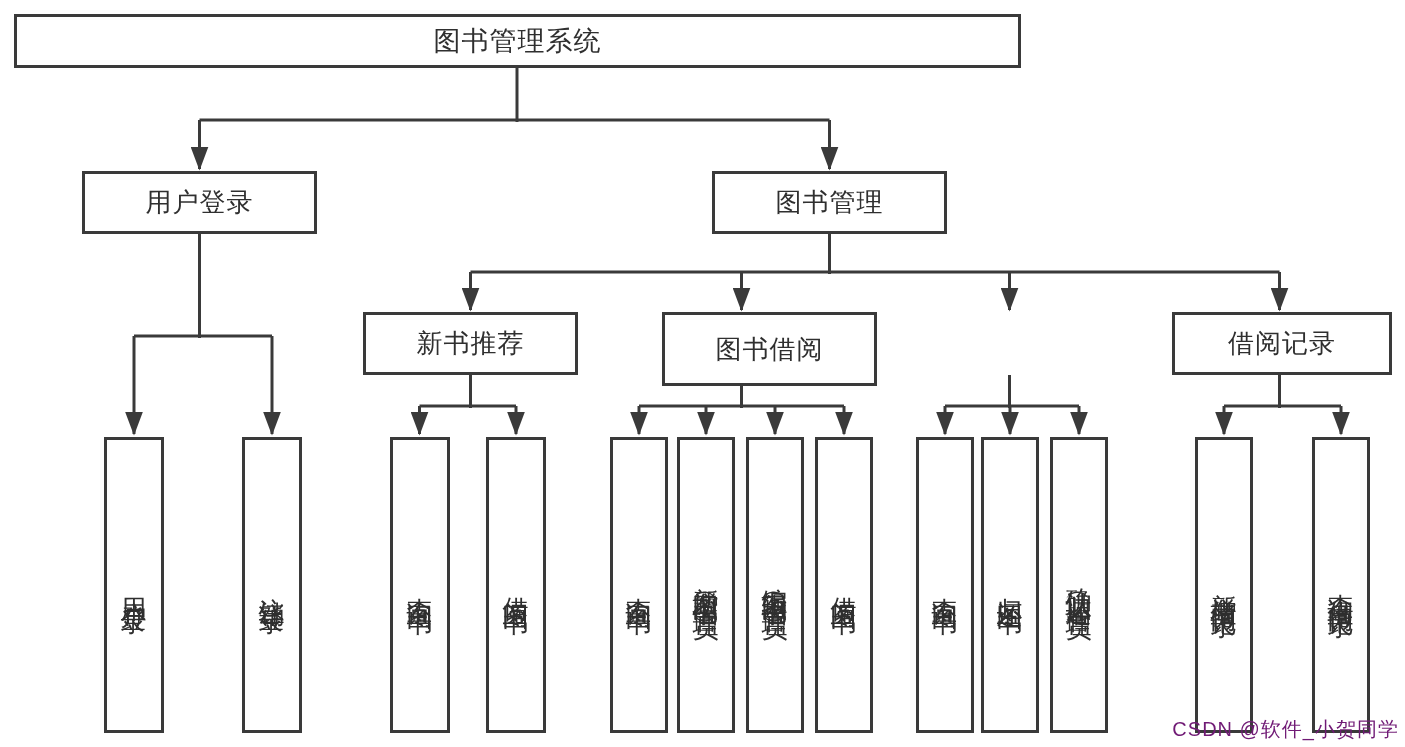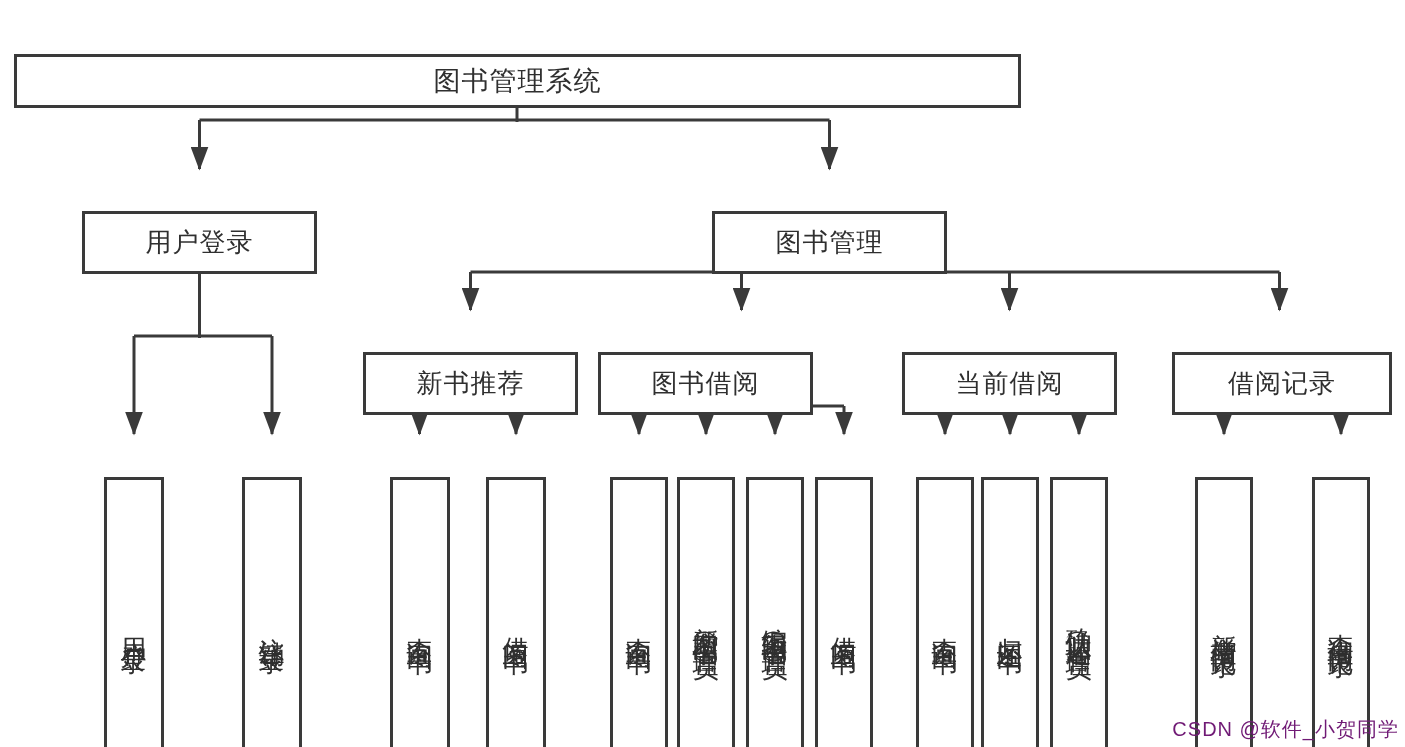--- a/index.html
+++ b/index.html
@@ -14,21 +14,20 @@
   .c,.a{stroke:#3a3a3a;stroke-width:3;fill:none;}
   .a{marker-end:url(#arw);}
   .node{
     position:absolute;
     box-sizing:border-box;
     border:3px solid #3a3a3a;
     background:#ffffff;
     color:#2f2f2f;
     display:flex;align-items:center;justify-content:center;
     text-align:center;
-    margin-top:40px;
   }
   .h{font-size:26px;letter-spacing:1px;}
   .h.title{font-size:27px;}
   .v{
     writing-mode:vertical-rl;
     text-orientation:mixed;
     font-size:26px;
     letter-spacing:4px;
     line-height:1;
   }
@@ -88,22 +87,21 @@
     <line class="a" x1="1224" y1="406" x2="1224" y2="434"></line>
     <line class="a" x1="1341" y1="406" x2="1341" y2="434"></line>
   </svg>
 
   <div class="node h title" style="left:14px;top:14px;width:1007px;height:54px">图书管理系统</div>
 
   <div class="node h" style="left:82px;top:171px;width:235px;height:63px">用户登录</div>
   <div class="node h" style="left:712px;top:171px;width:235px;height:63px">图书管理</div>
 
   <div class="node h" style="left:363px;top:312px;width:215px;height:63px">新书推荐</div>
-  <div class="node h" style="left:598px;top:312px;width:215px;height:63px">图书借阅</div>
-  <div class="node h" style="left:902px;top:312px;width:215px;height:63px">当前借阅</div>
+  <div class="node h" style="left:662px;top:312px;width:215px;height:74px">图书借阅</div>
   <div class="node h" style="left:1172px;top:312px;width:220px;height:63px">借阅记录</div>
 
   <div class="node v" style="left:104px;top:437px;width:60px;height:296px">用户登录</div>
   <div class="node v" style="left:242px;top:437px;width:60px;height:296px">注销登录</div>
 
   <div class="node v" style="left:390px;top:437px;width:60px;height:296px">查询图书</div>
   <div class="node v" style="left:486px;top:437px;width:60px;height:296px">借阅图书</div>
 
   <div class="node v" style="left:610px;top:437px;width:58px;height:296px">查询图书</div>
   <div class="node v" style="left:677px;top:437px;width:58px;height:296px">新增图书（管理员）</div>

